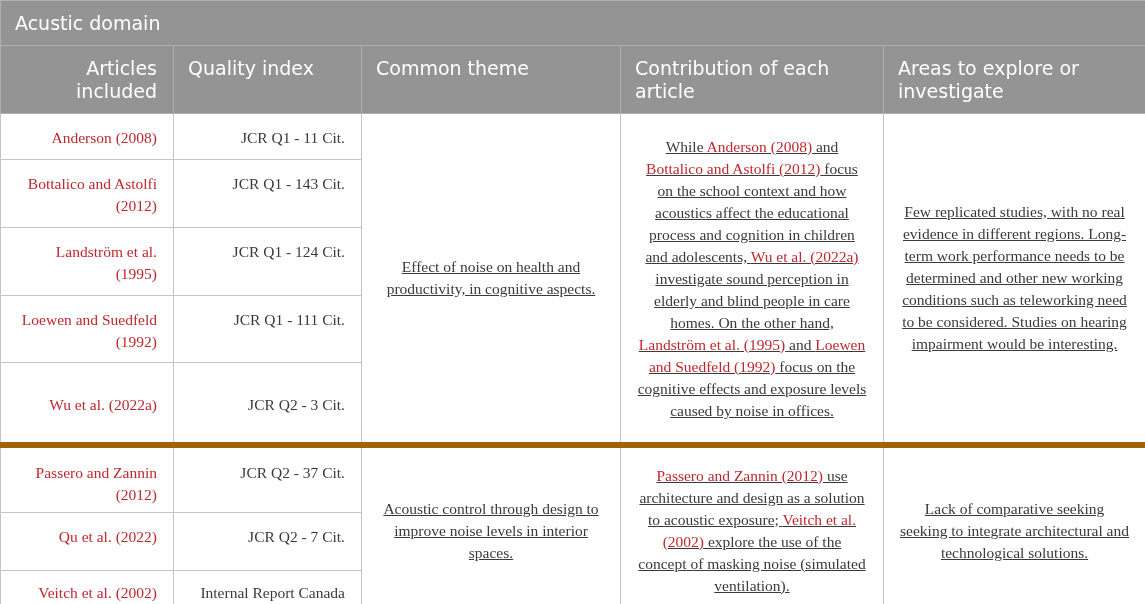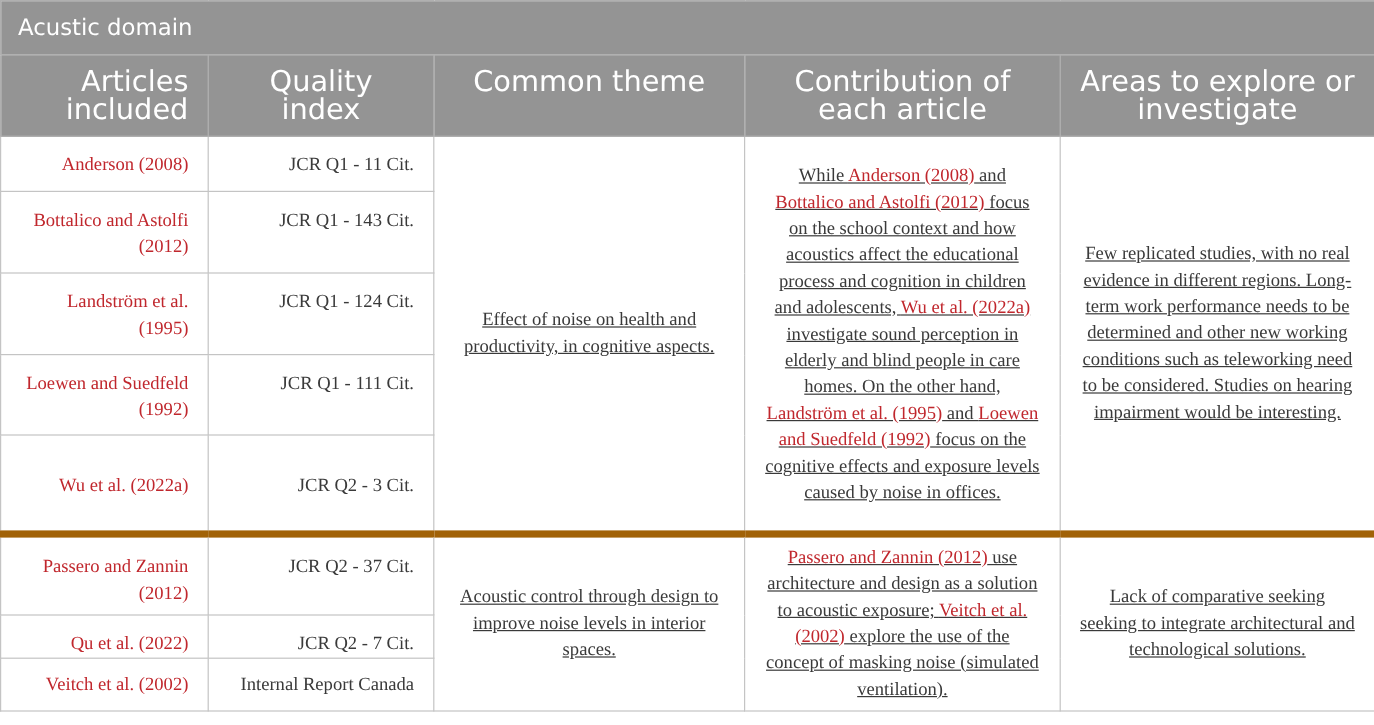--- a/index.html
+++ b/index.html
@@ -9,27 +9,27 @@
     width: 1145px;
     table-layout: fixed;
   }
   col.c1 { width:173px; } col.c2 { width:188px; } col.c3 { width:259px; }
   col.c4 { width:263px; } col.c5 { width:262px; }
   th {
     background:#949494;
     color:#ffffff;
     font-family: "DejaVu Sans", sans-serif;
     font-weight: normal;
-    font-size: 24px;
+    font-size: 19px;
     line-height: 23px;
     border: 1px solid #b0b0b0;
     padding: 0 14px;
   }
   th.title { height: 44px; text-align:left; font-size:19px; }
-  th.col { height: 68px; vertical-align: top; padding-top: 11px; box-sizing: border-box; text-align:center; }
+  th.col { height: 68px; vertical-align: top; padding-top: 11px; box-sizing: border-box; text-align:left; }
   th.col.right { text-align:right; padding-right: 16px; }
   td {
     font-family: "Liberation Serif", "DejaVu Serif", serif;
     font-size: 15.5px;
     line-height: 22px;
     color:#3a3a3a;
     border: 1px solid #c4c4c4;
     padding: 0 16px;
     box-sizing: border-box;
   }
@@ -37,21 +37,21 @@
   td.qi { text-align:right; vertical-align: top; padding-top: 13px; padding-left: 17px; }
   td.mid { text-align:center; vertical-align: middle; padding: 0 16px; text-decoration: underline; }
   tr.group-sep td { border-top: 6px solid #a16207; }
   .ref { color:#c0272d; }
   tr.r1 td.art, tr.r1 td.qi { height: 46px; }
   tr.r2 td.art, tr.r2 td.qi { height: 68px; }
   tr.r3 td.art, tr.r3 td.qi { height: 68px; }
   tr.r4 td.art, tr.r4 td.qi { height: 67px; }
   tr.r5 td.art, tr.r5 td.qi { height: 82px; padding-top: 31px; }
   tr.r6 td.art, tr.r6 td.qi { height: 68px; padding-top: 14px; }
-  tr.r7 td.art, tr.r7 td.qi { height: 36px; padding-top: 13px; padding-left: 44px; }
+  tr.r7 td.art, tr.r7 td.qi { height: 58px; padding-top: 13px; padding-left: 44px; }
   tr.r8 td.art, tr.r8 td.qi { height: 44px; padding-top: 11px; }
   td.contrib1 { padding-top: 2px; }
 </style>
 </head>
 <body>
 
 <table>
   <colgroup>
       <col class="c1">
       <col class="c2">

